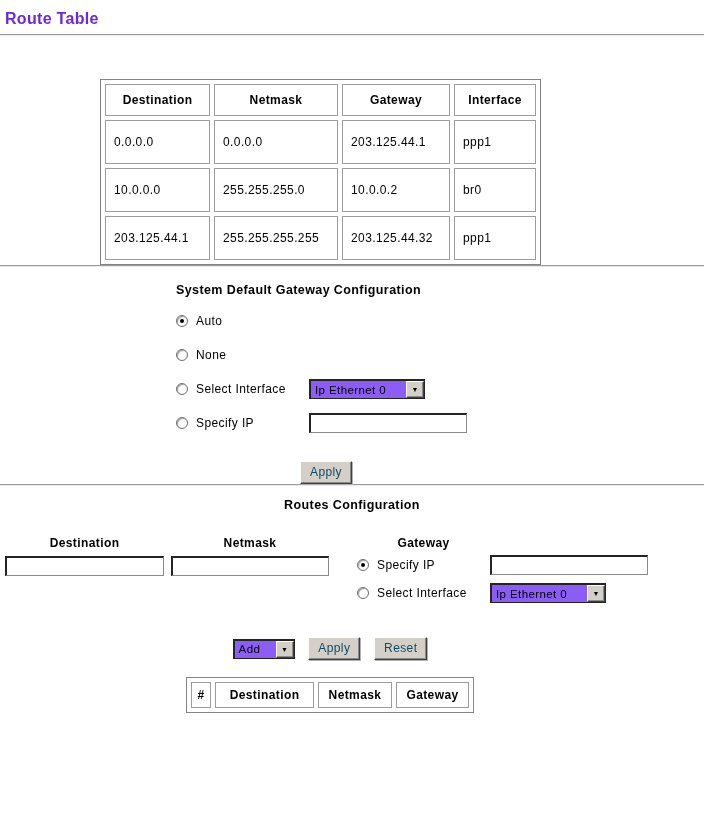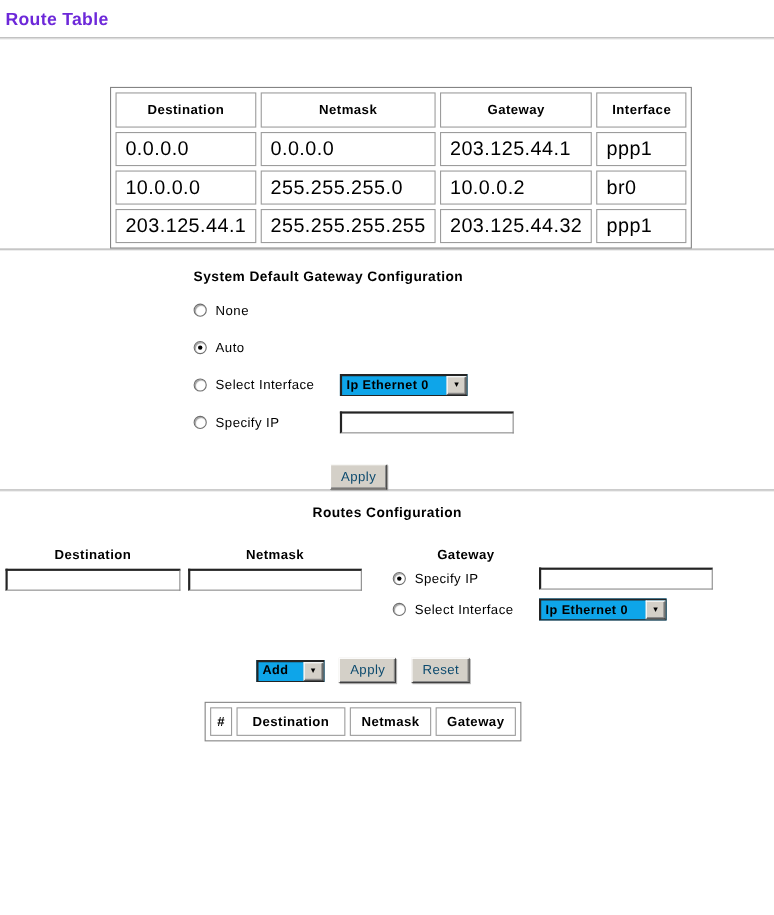--- a/index.html
+++ b/index.html
@@ -16,21 +16,21 @@
     border:none; border-top:1px solid #9a9a9a; border-bottom:1px solid #e9e9e9;
     margin:0; width:704px;
   }
   
   table.grid {
     border-collapse:separate; border-spacing:4px;
     border:1px solid #848484; background:#fff;
   }
   table.grid th, table.grid td { border:1px solid #9c9c9c; background:#fff; }
   table.grid th { font-weight:bold; text-align:center; padding:8px 8px; font-size:12px; }
-  table.grid td { text-align:left; padding:4px 8px; font-size:18px; }
+  table.grid td { text-align:left; padding:14px 8px; font-size:12px; }
   .rt-wrap { margin:43px 0 0 100px; }
   .c1{width:87px;} .c2{width:106px;} .c3{width:90px;} .c4{width:64px;}
   .m1{width:10px; text-align:center; padding:5px 4px !important; font-weight:bold;}
   .m2{width:81px;} .m3{width:56px;} .m4{width:55px;}
   table.grid th.mh { padding:5px 8px; }
   
   .hr2 { margin-top:30px; }
   .gw-section { margin:8px 0 0 176px; width:300px; }
   .section-title { font-weight:bold; font-size:12.5px; }
   .gw-section .section-title { margin-bottom:14px;margin-top:16px; }
@@ -43,22 +43,22 @@
     background:#fff; border:1px solid #6e6e6e; box-shadow:inset 1px 1px 1px #9f9f9f;
     box-sizing:border-box;
   }
   .radio.checked::after {
     content:""; position:absolute; left:3px; top:3px; width:4px; height:4px;
     border-radius:50%; background:#000;
   }
   
   .win-select {
     display:inline-flex; align-items:center; box-sizing:border-box;
-    height:20px; background:#0ea5e9; border-style:solid; border-color:#242424;
-    border-width:2px 1px 1px 2px; cursor:default;font-weight:bold;
+    height:20px; background:#8b5cf6; border-style:solid; border-color:#242424;
+    border-width:2px 1px 1px 2px; cursor:default;
   }
   .sel-text { padding:0 4px; font-size:11.5px; white-space:nowrap; }
   .arrow-btn {
     margin-left:auto; width:16px; align-self:stretch; background:#d4d0c8;
     border:1px solid; border-color:#ffffff #404040 #404040 #ffffff;
     display:flex; align-items:center; justify-content:center;
     box-shadow:inset -1px -1px 0 #8a8a8a;
   }
   .arrow-glyph { font-size:7px; line-height:1; color:#000; letter-spacing:0; }
   
@@ -133,27 +133,27 @@
   </tbody>
     </table>
 </div>
 
 <hr class="divider hr2">
 
 <div class="gw-section">
   <div class="section-title">System Default Gateway Configuration</div>
 
   <div class="opt-row">
+    <span class="radio checked"></span>
+    <span class="opt-label">Auto</span>
+  </div>
+
+  <div class="opt-row">
     <span class="radio"></span>
     <span class="opt-label">None</span>
-  </div>
-
-  <div class="opt-row">
-    <span class="radio checked"></span>
-    <span class="opt-label">Auto</span>
   </div>
 
   <div class="opt-row">
     <span class="radio"></span>
     <span class="opt-label fixed">Select Interface</span>
     <span class="win-select w116">
       <span class="sel-text">Ip Ethernet 0</span>
       <span class="arrow-btn">
         <span class="arrow-glyph">▼</span>
       </span>

